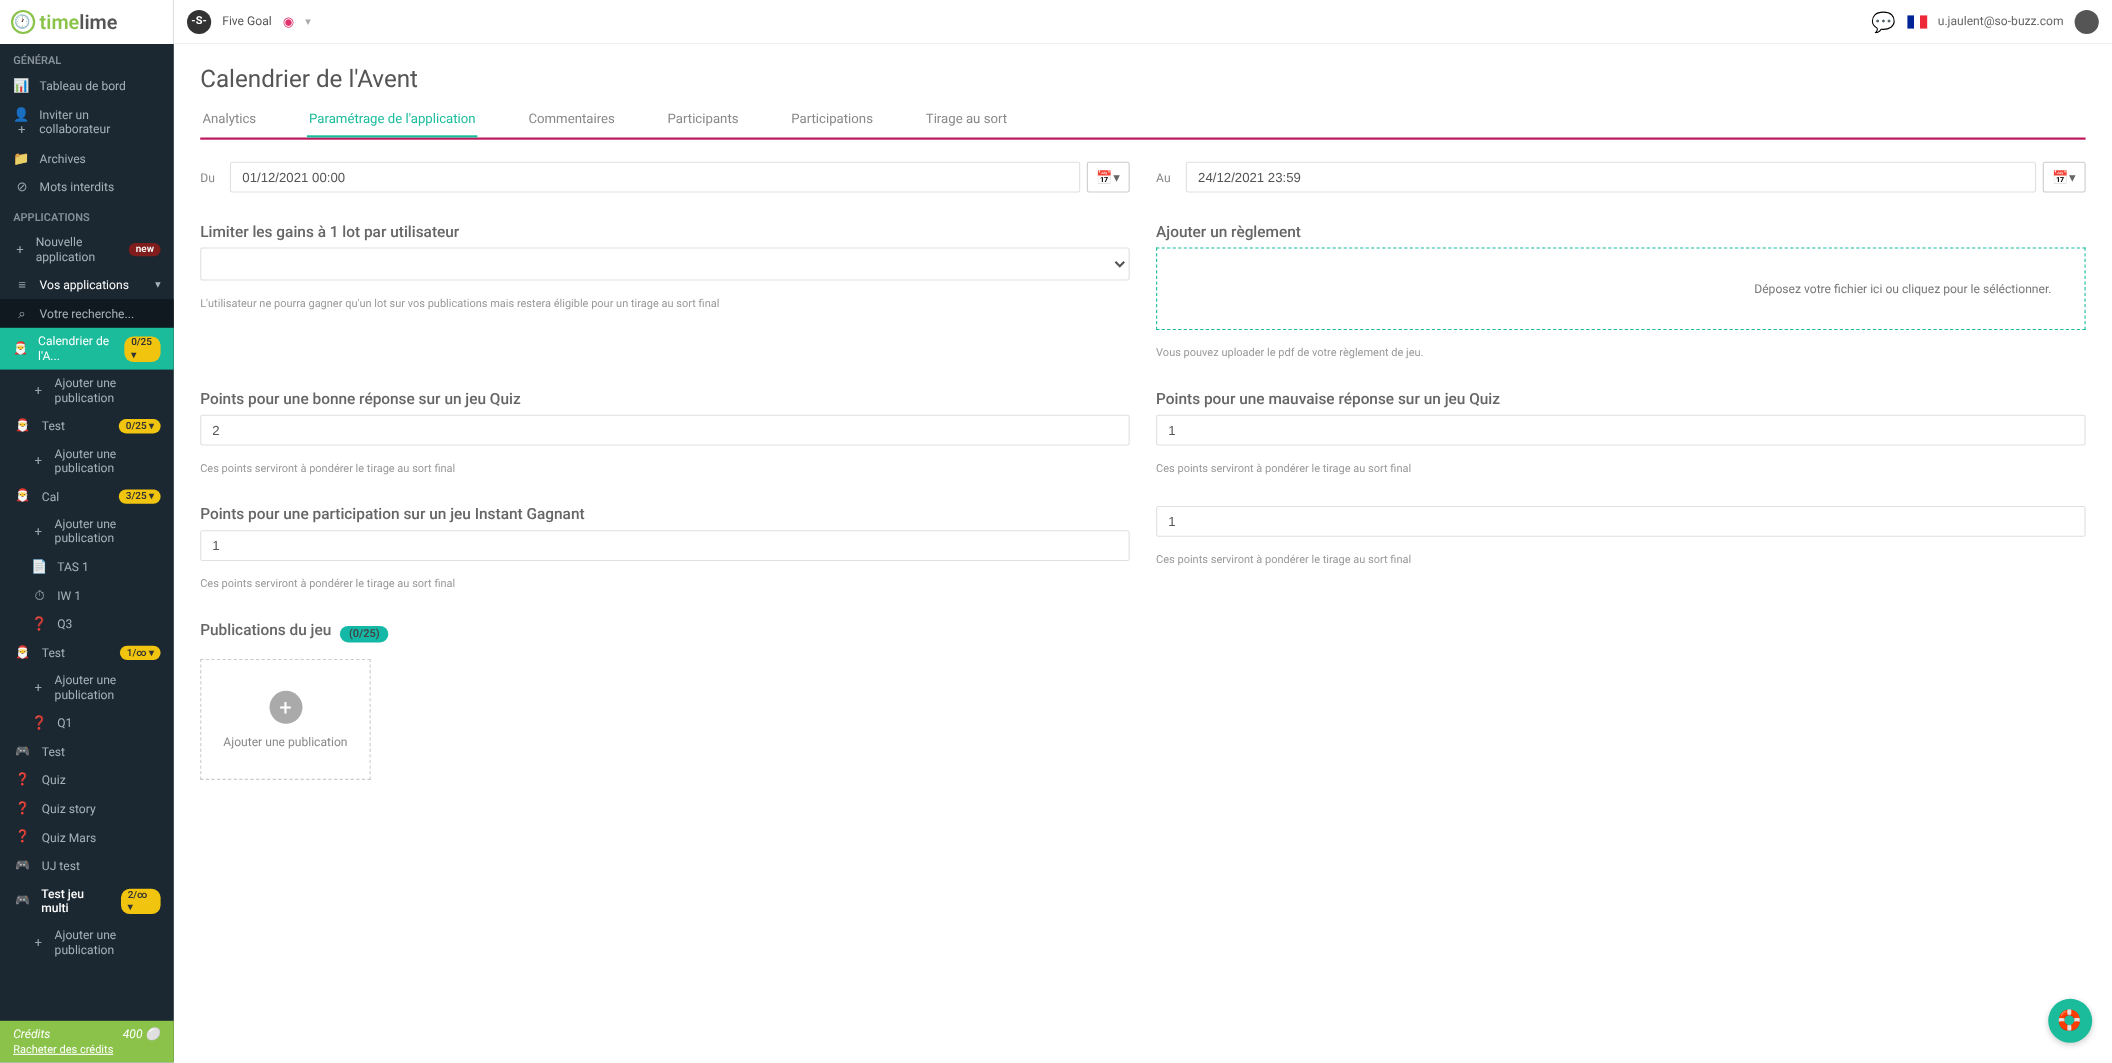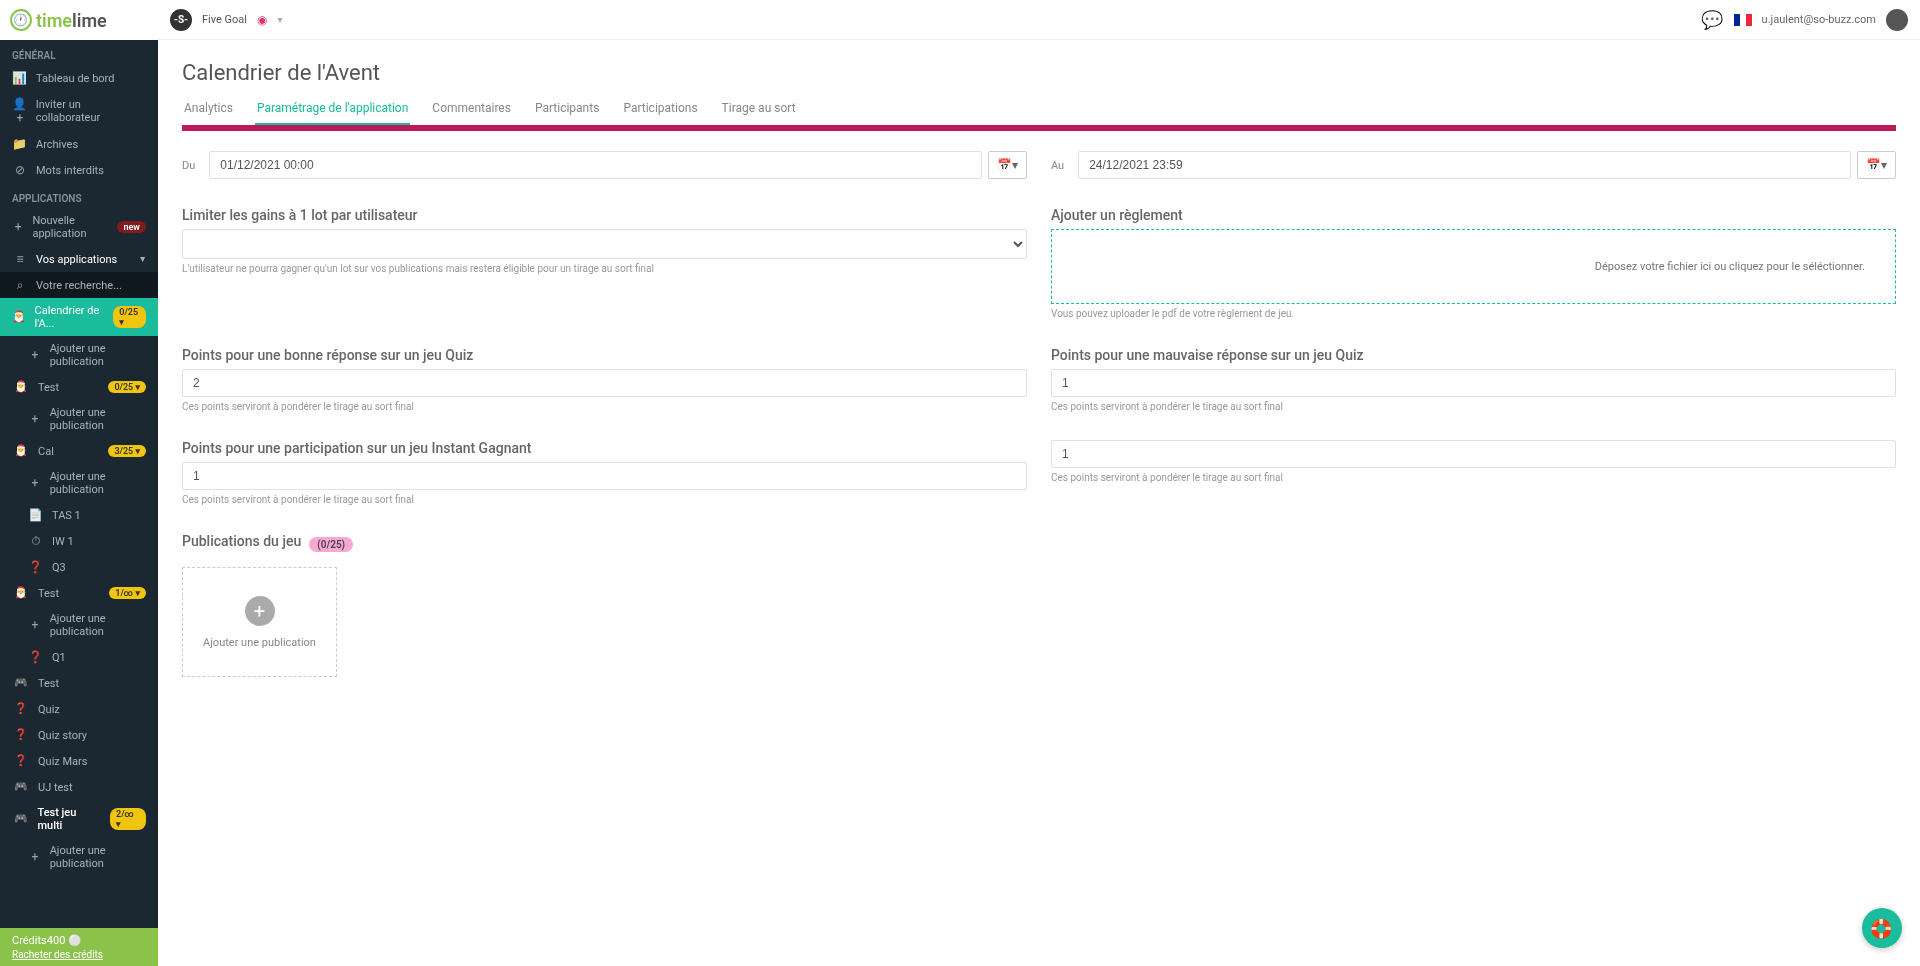--- a/index.html
+++ b/index.html
@@ -19,55 +19,55 @@
 .sb-item { display: flex; align-items: center; padding: 6px 12px; font-size: 11px; cursor: pointer; gap: 8px; color: #a8b2ba; }
 .sb-item.active { background: #1abc9c; color: #fff; }
 .sb-item .ic { width: 16px; text-align: center; font-size: 12px; opacity: 0.9; }
 .sb-item.expandable::after { content: "▸"; margin-left: auto; font-size: 10px; transform: rotate(90deg); }
 .sb-item.search { background: #10191f; }
 .sb-sub { padding-left: 28px; }
 .badge { background: #f1c40f; color: #333; border-radius: 8px; font-size: 9px; padding: 1px 6px; margin-left: auto; font-weight: 600; }
 .badge.new { background: #7f1d1d; color: #fff; }
 .ci { width: 18px; height: 14px; display: inline-block; text-align: center; }
 .sidebar-footer { background: #8bc34a; padding: 6px 12px; font-size: 11px; color: #fff; }
-.sf-row { display: flex; justify-content: flex-start; align-items: center; }
+.sf-row { display: flex; justify-content: space-between; align-items: center; font-style: italic; }
 .sf-link { text-decoration: underline; font-size: 10px; margin-top: 2px; }
 
 
 .topbar { height: 40px; background: #fff; border-bottom: 1px solid #eee; display: flex; align-items: center; padding: 0 12px; gap: 10px; }
 .account-badge { width: 22px; height: 22px; border-radius: 50%; background: #333; color: #fff; display: flex; align-items: center; justify-content: center; font-size: 10px; font-weight: bold; }
 .topbar .acc-name { font-size: 11px; color: #555; }
 .topbar .social-ic { color: #e1306c; font-size: 12px; }
 .topbar-spacer { flex: 1; }
 .top-ic { color: #888; cursor: pointer; font-size: 18px; }
 .flag { width: 18px; height: 12px; display: inline-block; background: linear-gradient(to right, #002395 33%, #fff 33% 66%, #ed2939 66%); }
 .user-email { font-size: 11px; color: #666; }
 .avatar { width: 22px; height: 22px; border-radius: 50%; background: #555; }
 
 
 .main { flex: 1; display: flex; flex-direction: column; overflow: hidden; }
 .content { padding: 20px 24px; overflow-y: auto; flex: 1; }
 .page-title { font-size: 22px; color: #555; font-weight: 400; margin-bottom: 8px; }
-.tabs { display: flex; gap: 20px; border-bottom: 6px solid #be185d; margin-bottom: 20px; }
+.tabs { display: flex; gap: 44px; border-bottom: 2px solid #be185d; margin-bottom: 20px; }
 .tab { padding: 8px 2px; font-size: 12px; color: #888; cursor: pointer; border-bottom: 2px solid transparent; }
 .tab.active { color: #1abc9c; border-bottom-color: #1abc9c; }
 
 .form-row { display: flex; gap: 24px; margin-bottom: 28px; align-items: flex-start; }
 .form-col { flex: 1; }
 .form-label-inline { font-size: 11px; color: #888; margin-right: 8px; }
 .section-title { font-size: 14px; color: #666; font-weight: 500; margin-bottom: 6px; }
 .input-wrap { display: flex; align-items: center; gap: 6px; }
 .txt-input { flex: 1; border: 1px solid #e0e0e0; padding: 6px 10px; font-size: 12px; color: #555; border-radius: 2px; }
 .date-btn { border: 1px solid #ccc; padding: 6px 8px; background: #fff; cursor: pointer; font-size: 12px; color: #666; border-radius: 2px; }
 .select-input { width: 100%; border: 1px solid #e0e0e0; padding: 6px 10px; font-size: 12px; color: #555; background: #fff; border-radius: 2px; }
-.help-text { font-size: 10px; color: #999; margin-top: 4px; }
+.help-text { font-size: 10px; color: #999; margin-top: 16px; }
 .dropzone { border: 1px dashed #1abc9c; padding: 30px; text-align: right; font-size: 11px; color: #777; cursor: pointer; margin-bottom: 4px; }
 
 .pubs-header { display: flex; align-items: center; gap: 8px; margin-bottom: 12px; }
-.pubs-badge { background: #f9a8d4; color: #444; border-radius: 10px; font-size: 10px; padding: 2px 8px; font-weight: 600; }
+.pubs-badge { background: #14b8a6; color: #444; border-radius: 10px; font-size: 10px; padding: 2px 8px; font-weight: 600; }
 .pub-add-card { width: 155px; height: 110px; border: 1px dashed #ccc; display: flex; flex-direction: column; align-items: center; justify-content: center; gap: 10px; cursor: pointer; }
 .plus-circle { width: 30px; height: 30px; border-radius: 50%; background: #aaa; color: #fff; font-size: 20px; display: flex; align-items: center; justify-content: center; }
 .pub-add-text { font-size: 11px; color: #888; }
 
 .fab { position: fixed; right: 18px; bottom: 18px; width: 40px; height: 40px; border-radius: 50%; background: #1abc9c; color: #fff; display: flex; align-items: center; justify-content: center; font-size: 18px; cursor: pointer; box-shadow: 0 2px 6px rgba(0,0,0,0.2); }
 </style>
 </head>
 <body>
 
 <div class="layout">

